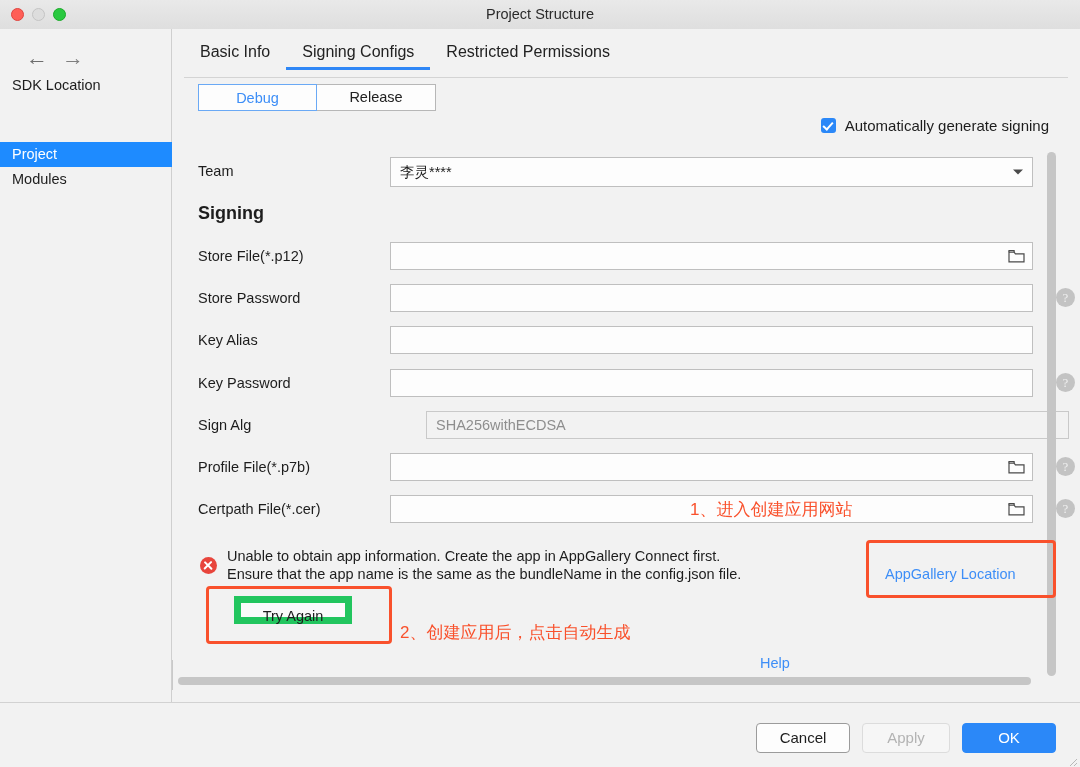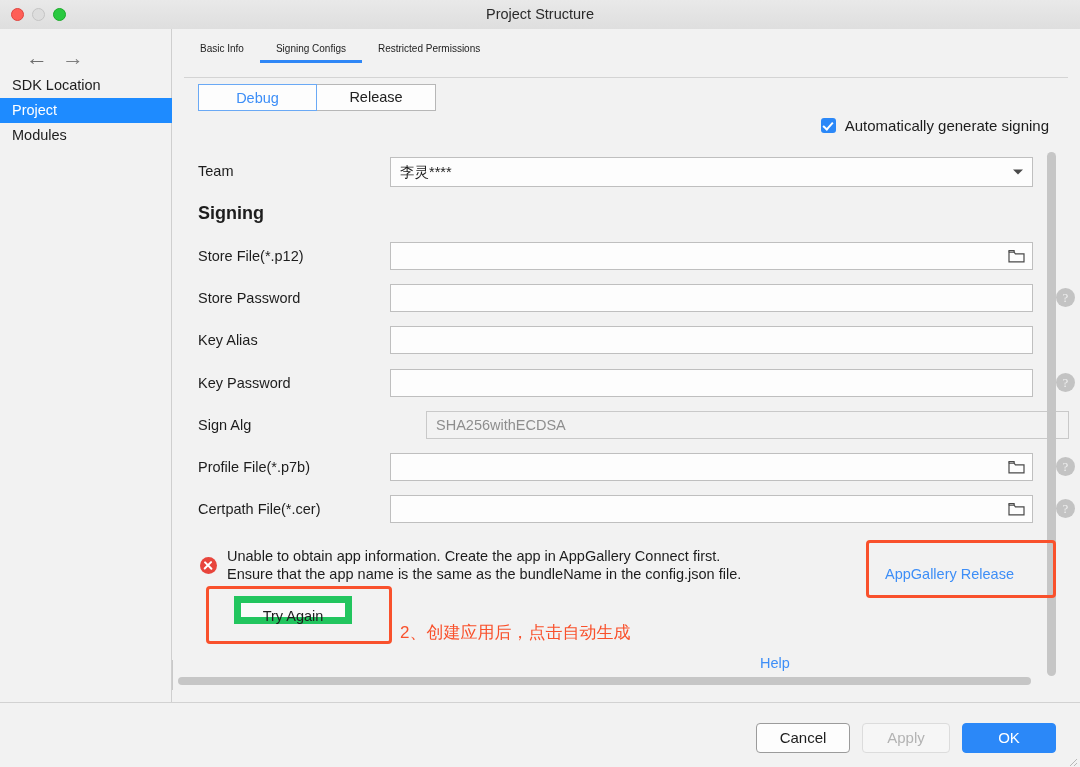--- a/index.html
+++ b/index.html
@@ -44,34 +44,34 @@
   }
   .arrow { font-size: 22px; line-height: 1; color: #7f7f7f; }
   .arrow.back { color: #6d6d6d; }
   .side-list { position: absolute; left: 0; top: 44px; width: 172px; }
   .side-item {
     height: 25px; line-height: 25px;
     padding-left: 12px;
     font-size: 14.5px; color: #1d1d1d;
     white-space: nowrap;
   }
-  .side-item.selected { background: #1e8bff; color: #ffffff; }
+  .side-item.selected { background: #1e8bff; color: #ffffff; margin-top: 44px; }
 
   
   .content {
     position: absolute; left: 172px; top: 29px;
     width: 908px; height: 673px;
     background: #f2f2f2;
   }
   .tabs {
     position: absolute; left: 12px; top: 14px;
     display: flex; align-items: flex-end; gap: 0;
   }
   .tab {
-    font-size: 10px; color: #222;
+    font-size: 16px; color: #222;
     padding: 0 16px 9px 16px;
     position: relative;
     white-space: nowrap;
   }
   .tab.active::after {
     content: ""; position: absolute; left: 0; right: 0; bottom: 0;
     height: 3px; background: #2f87f6;
   }
   .tabs-rule {
     position: absolute; left: 12px; top: 48px; width: 884px; height: 1px;
@@ -375,29 +375,30 @@
             </svg>
         </span>
       </div>
       <span class="help-dot">?</span>
     </div>
   </div>
 
   <div class="err-icon"></div>
   <div class="err-l1">Unable to obtain app information. Create the app in AppGallery Connect first.</div>
   <div class="err-l2">Ensure that the app name is the same as the bundleName in the config.json file.</div>
-  <div class="agc-link">AppGallery Release</div>
+  <div class="agc-link">AppGallery Location</div>
   <div class="try-btn">Try Again</div>
 
   <div class="help-link">Help</div>
 
   <div class="vscroll"></div>
   <div class="hscroll"></div>
   <div class="panel-left-edge"></div>
 
+  <div class="ann" style="left:690px; top:498px;">1、进入创建应用网站</div>
   <div class="ann" style="left:400px; top:621px;">2、创建应用后，点击自动生成</div>
   <div class="redbox" style="left:866px; top:540px; width:190px; height:58px;"></div>
   <div class="redbox" style="left:206px; top:586px; width:186px; height:58px;"></div>
 
   <div class="bottombar"></div>
   <div class="btn btn-cancel">Cancel</div>
   <div class="btn btn-apply">Apply</div>
   <div class="btn btn-ok">OK</div>
   <div class="resize-grip">
     <svg width="12" height="12" viewBox="0 0 12 12">

